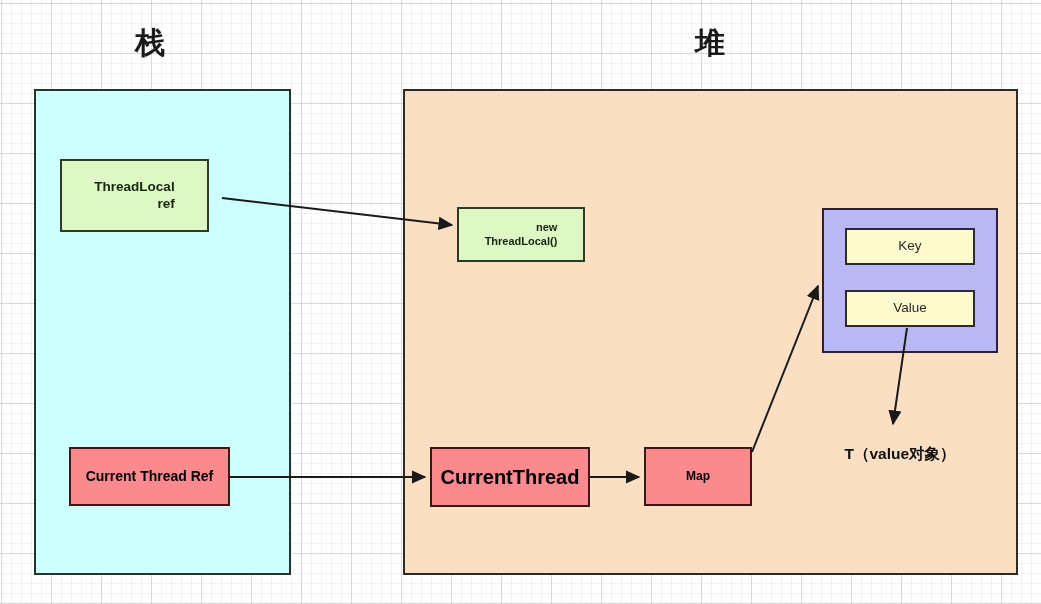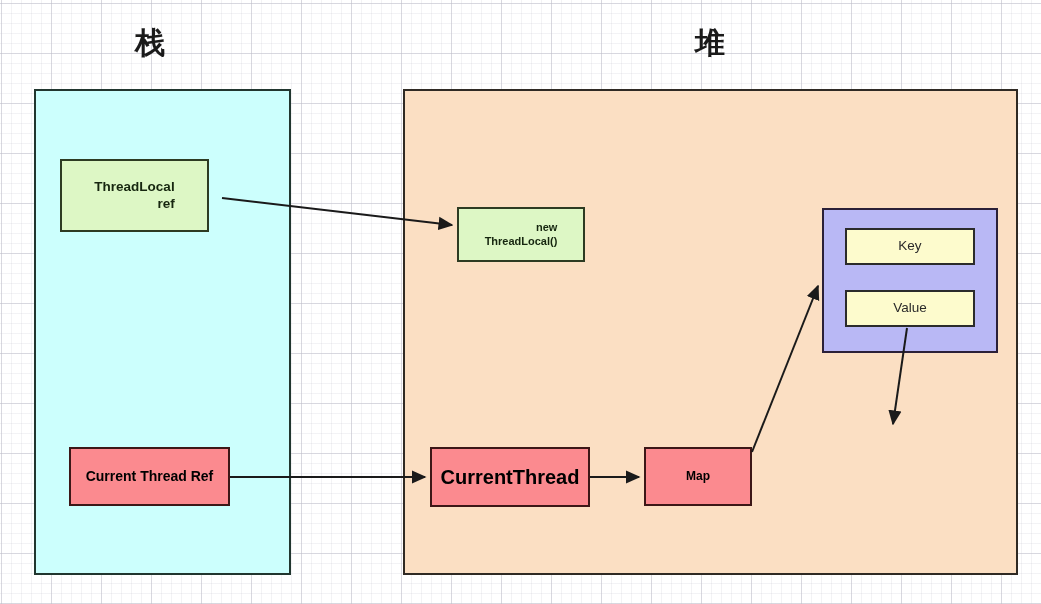--- a/index.html
+++ b/index.html
@@ -166,20 +166,21 @@
 
   <div class="node node-green" id="node-new-threadlocal">new
 ThreadLocal()</div>
   <div class="node node-red" id="node-current-thread">CurrentThread</div>
   <div class="node node-red" id="node-map">Map</div>
 
   <div class="node node-purple" id="node-entry"></div>
   <div class="node node-yellow" id="node-value">Value</div>
   <div class="node node-yellow" id="node-key">Key</div>
 
+  <div id="caption-value-object">T（value对象）</div>
 
   <svg id="arrows" viewBox="0 0 1041 604" width="1041" height="604" xmlns="http://www.w3.org/2000/svg">
     <defs>
       <marker id="ah" viewBox="0 0 10 10" refX="9" refY="5" markerWidth="7.5" markerHeight="7.5" orient="auto-start-reverse">
         <path d="M 0 0.6 L 10 5 L 0 9.4 z" fill="#1a1a1a"></path>
       </marker>
     </defs>
 
     <line x1="222" y1="198" x2="452" y2="225" stroke="#1a1a1a" stroke-width="2" marker-end="url(#ah)"></line>
 

